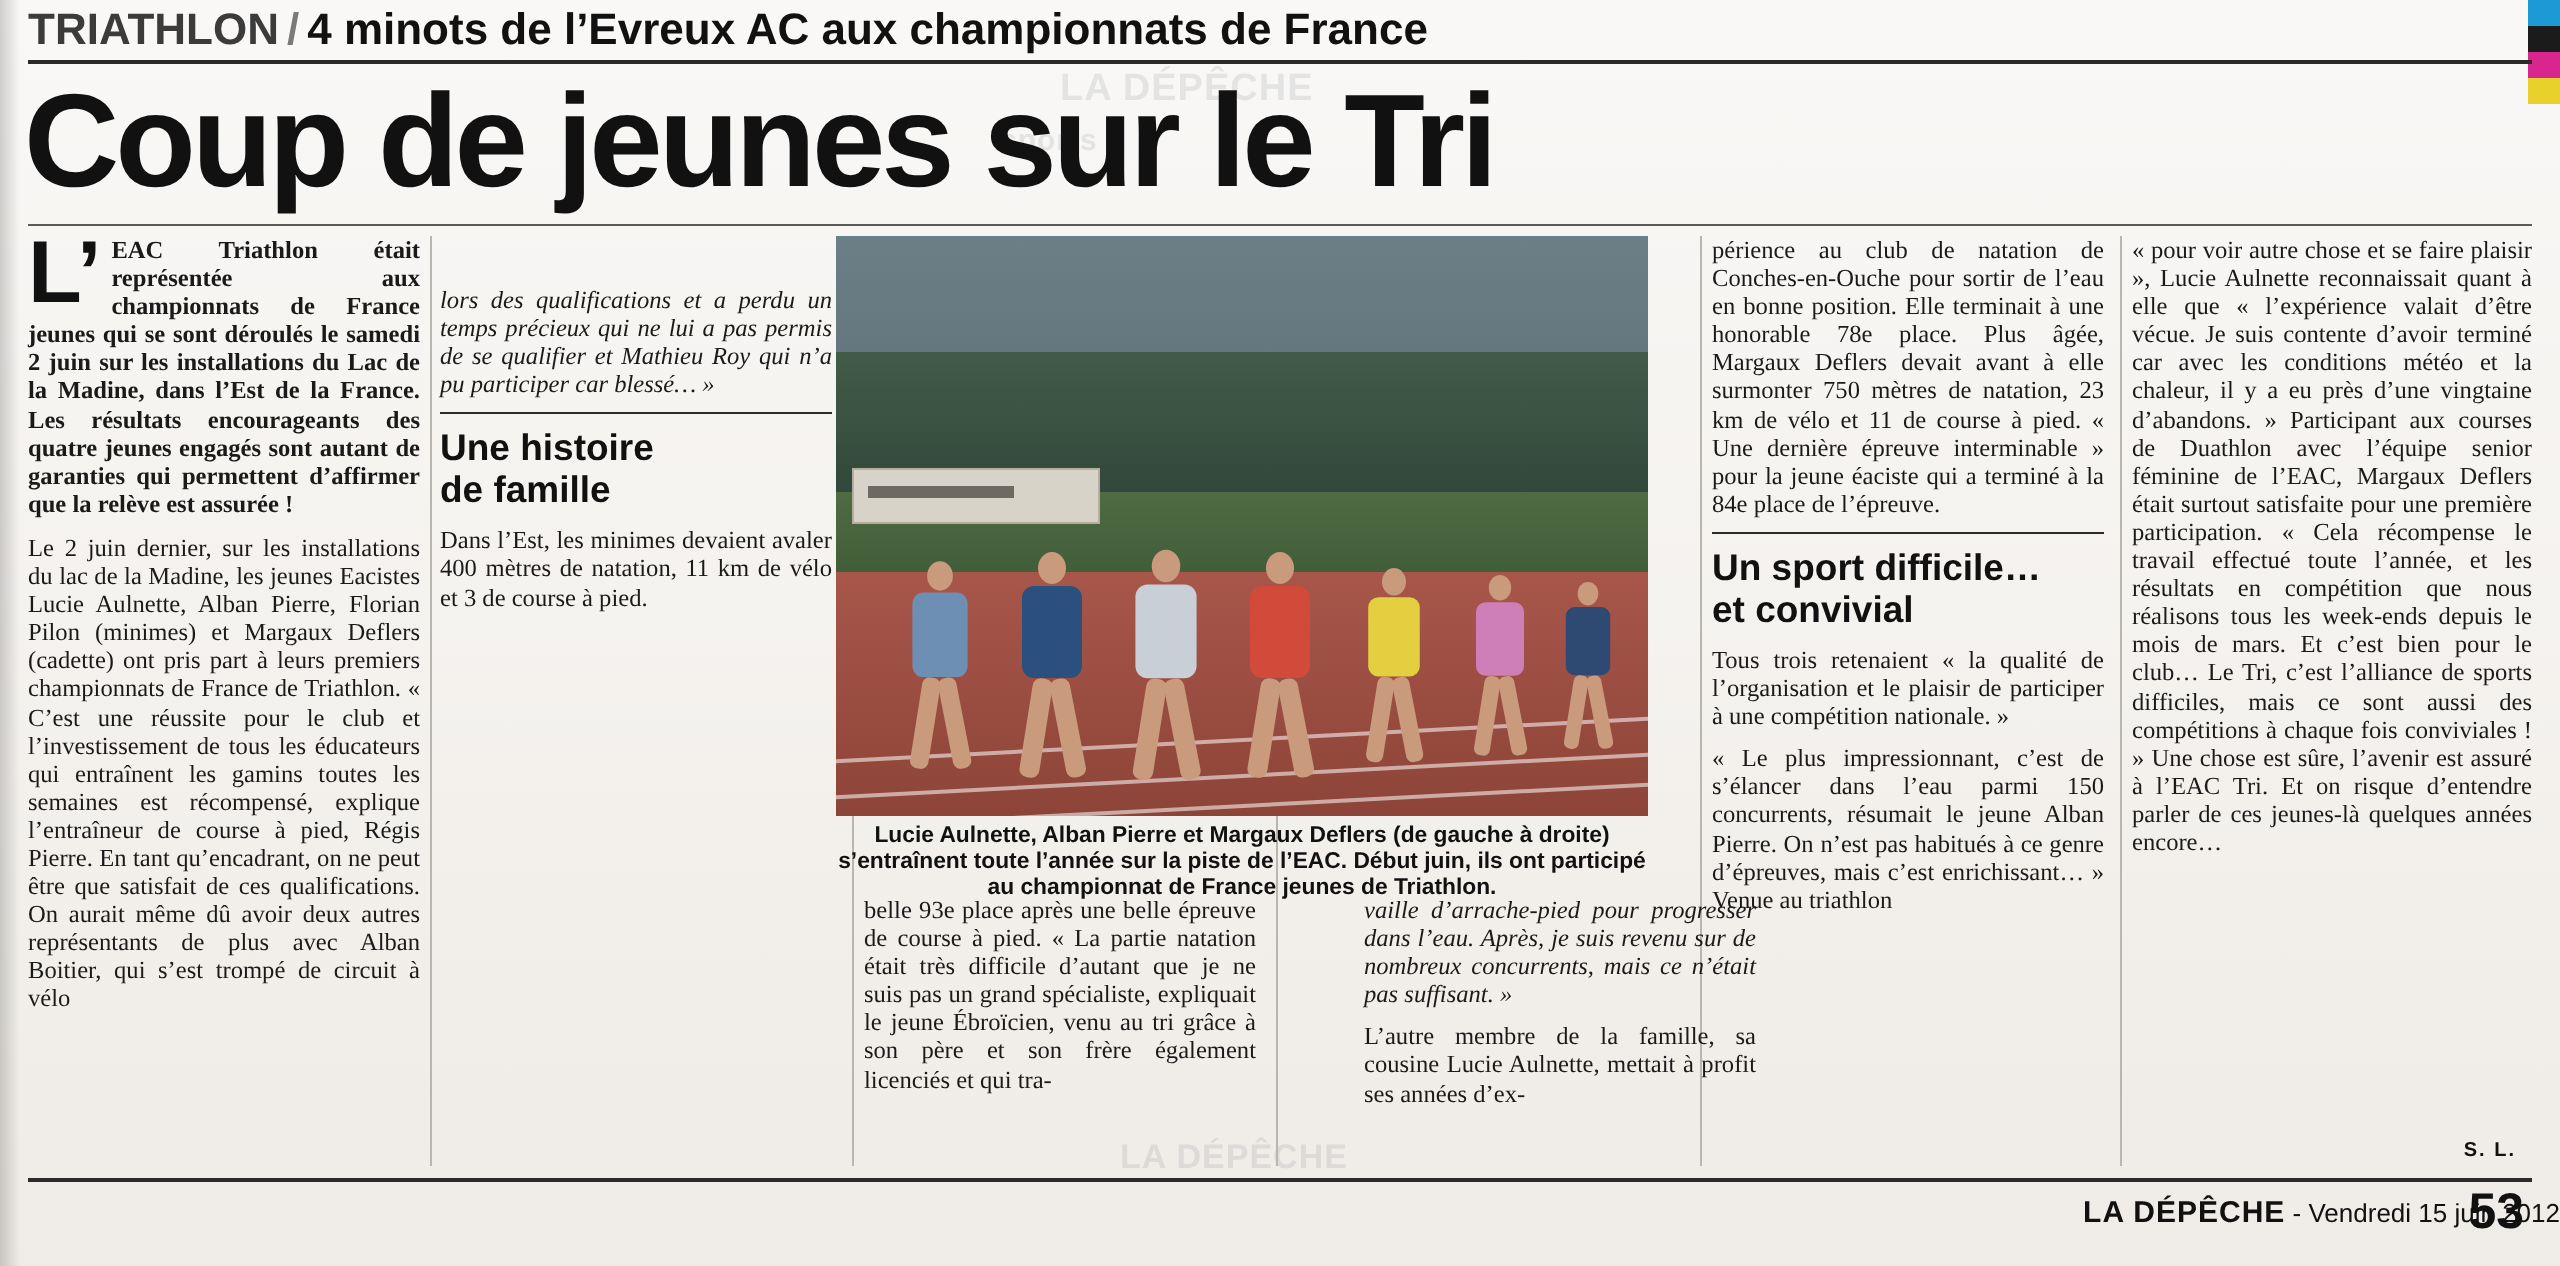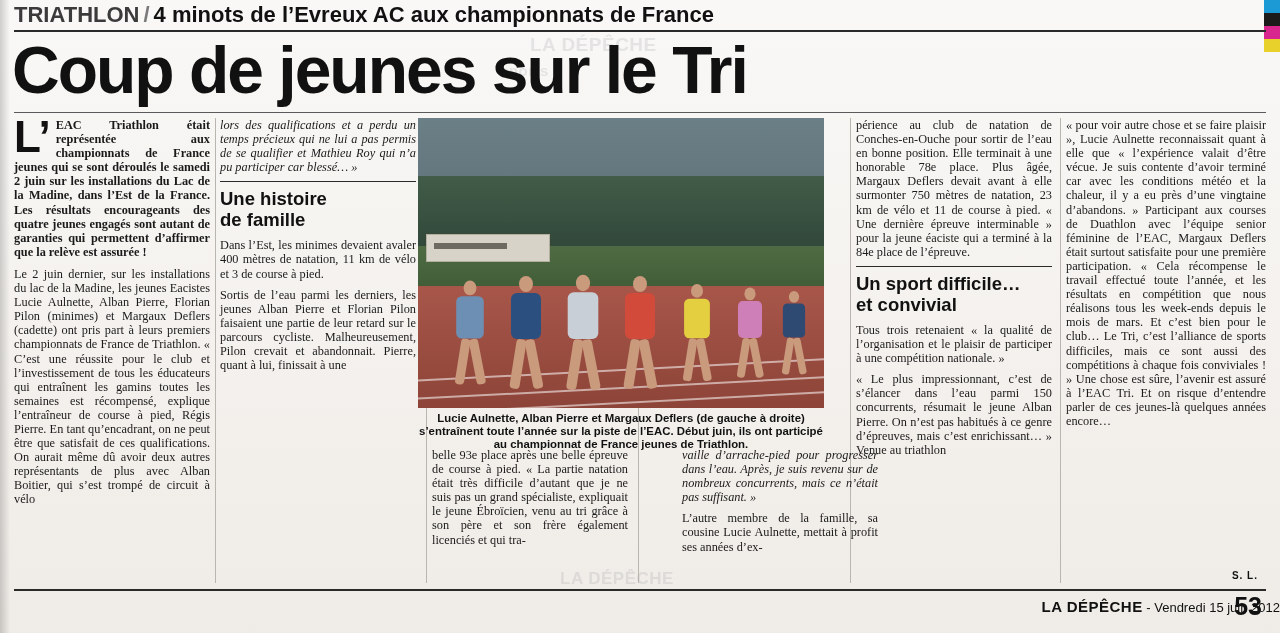--- a/index.html
+++ b/index.html
@@ -66,21 +66,21 @@
     position:absolute; left:14px; right:14px; top:112px;
     border-top:1px solid #5a5a5a;
   }
 
   
   .cols {
     position:absolute; left:14px; top:118px; width:1252px; height:465px;
   }
   .col { position:absolute; top:0; }
   .c1 { left:0;    width:196px; }
-  .c2 { left:206px; width:196px; }
+  .c2 { left:206px; width:196px;margin-top:25px; }
   .c3 { left:418px; width:196px; }
   .c4 { left:668px; width:196px; }
   .c5 { left:842px; width:196px; }
   .c6 { left:1052px; width:200px; }
 
   .vline { position:absolute; top:0; width:0; border-left:1px solid #b9b5af; height:465px; }
   .v1 { left:201px; }
   .v2 { left:412px; }
   .v3 { left:624px; }
   .v4 { left:836px; }
@@ -249,21 +249,20 @@
       <p class="body lead dropcap">L’EAC Triathlon était représentée aux championnats de France jeunes qui se sont déroulés le samedi 2 juin sur les installations du Lac de la Madine, dans l’Est de la France. Les résultats encourageants des quatre jeunes engagés sont autant de garanties qui permettent d’affirmer que la relève est assurée !</p>
       <p class="body" style="margin-top:8px">Le 2 juin dernier, sur les installations du lac de la Madine, les jeunes Eacistes Lucie Aulnette, Alban Pierre, Florian Pilon (minimes) et Margaux Deflers (cadette) ont pris part à leurs premiers championnats de France de Triathlon. « C’est une réussite pour le club et l’investissement de tous les éducateurs qui entraînent les gamins toutes les semaines est récompensé, explique l’entraîneur de course à pied, Régis Pierre. En tant qu’encadrant, on ne peut être que satisfait de ces qualifications. On aurait même dû avoir deux autres représentants de plus avec Alban Boitier, qui s’est trompé de circuit à vélo</p>
     </div>
 
     <div class="col c2">
       <p class="body ital">lors des qualifications et a perdu un temps précieux qui ne lui a pas permis de se qualifier et Mathieu Roy qui n’a pu participer car blessé… »</p>
       <div class="subhead-rule-top"></div>
       <div class="subhead" style="white-space:pre-line">Une histoire
 de famille</div>
       <p class="body">Dans l’Est, les minimes devaient avaler 400 mètres de natation, 11 km de vélo et 3 de course à pied.</p>
-      <p class="body">Sortis de l’eau parmi les derniers, les jeunes Alban Pierre et Florian Pilon faisaient une partie de leur retard sur le parcours cycliste. Malheureusement, Pilon crevait et abandonnait. Pierre, quant à lui, finissait à une</p>
     </div>
 
     <div class="col c3" style="top:330px">
       <p class="body">belle 93e place après une belle épreuve de course à pied. « La partie natation était très difficile d’autant que je ne suis pas un grand spécialiste, expliquait le jeune Ébroïcien, venu au tri grâce à son père et son frère également licenciés et qui tra-</p>
     </div>
 
     <div class="col c4" style="top:330px">
       <p class="body ital">vaille d’arrache-pied pour progresser dans l’eau. Après, je suis revenu sur de nombreux concurrents, mais ce n’était pas suffisant. »</p>
       <p class="body">L’autre membre de la famille, sa cousine Lucie Aulnette, mettait à profit ses années d’ex-</p>
     </div>

